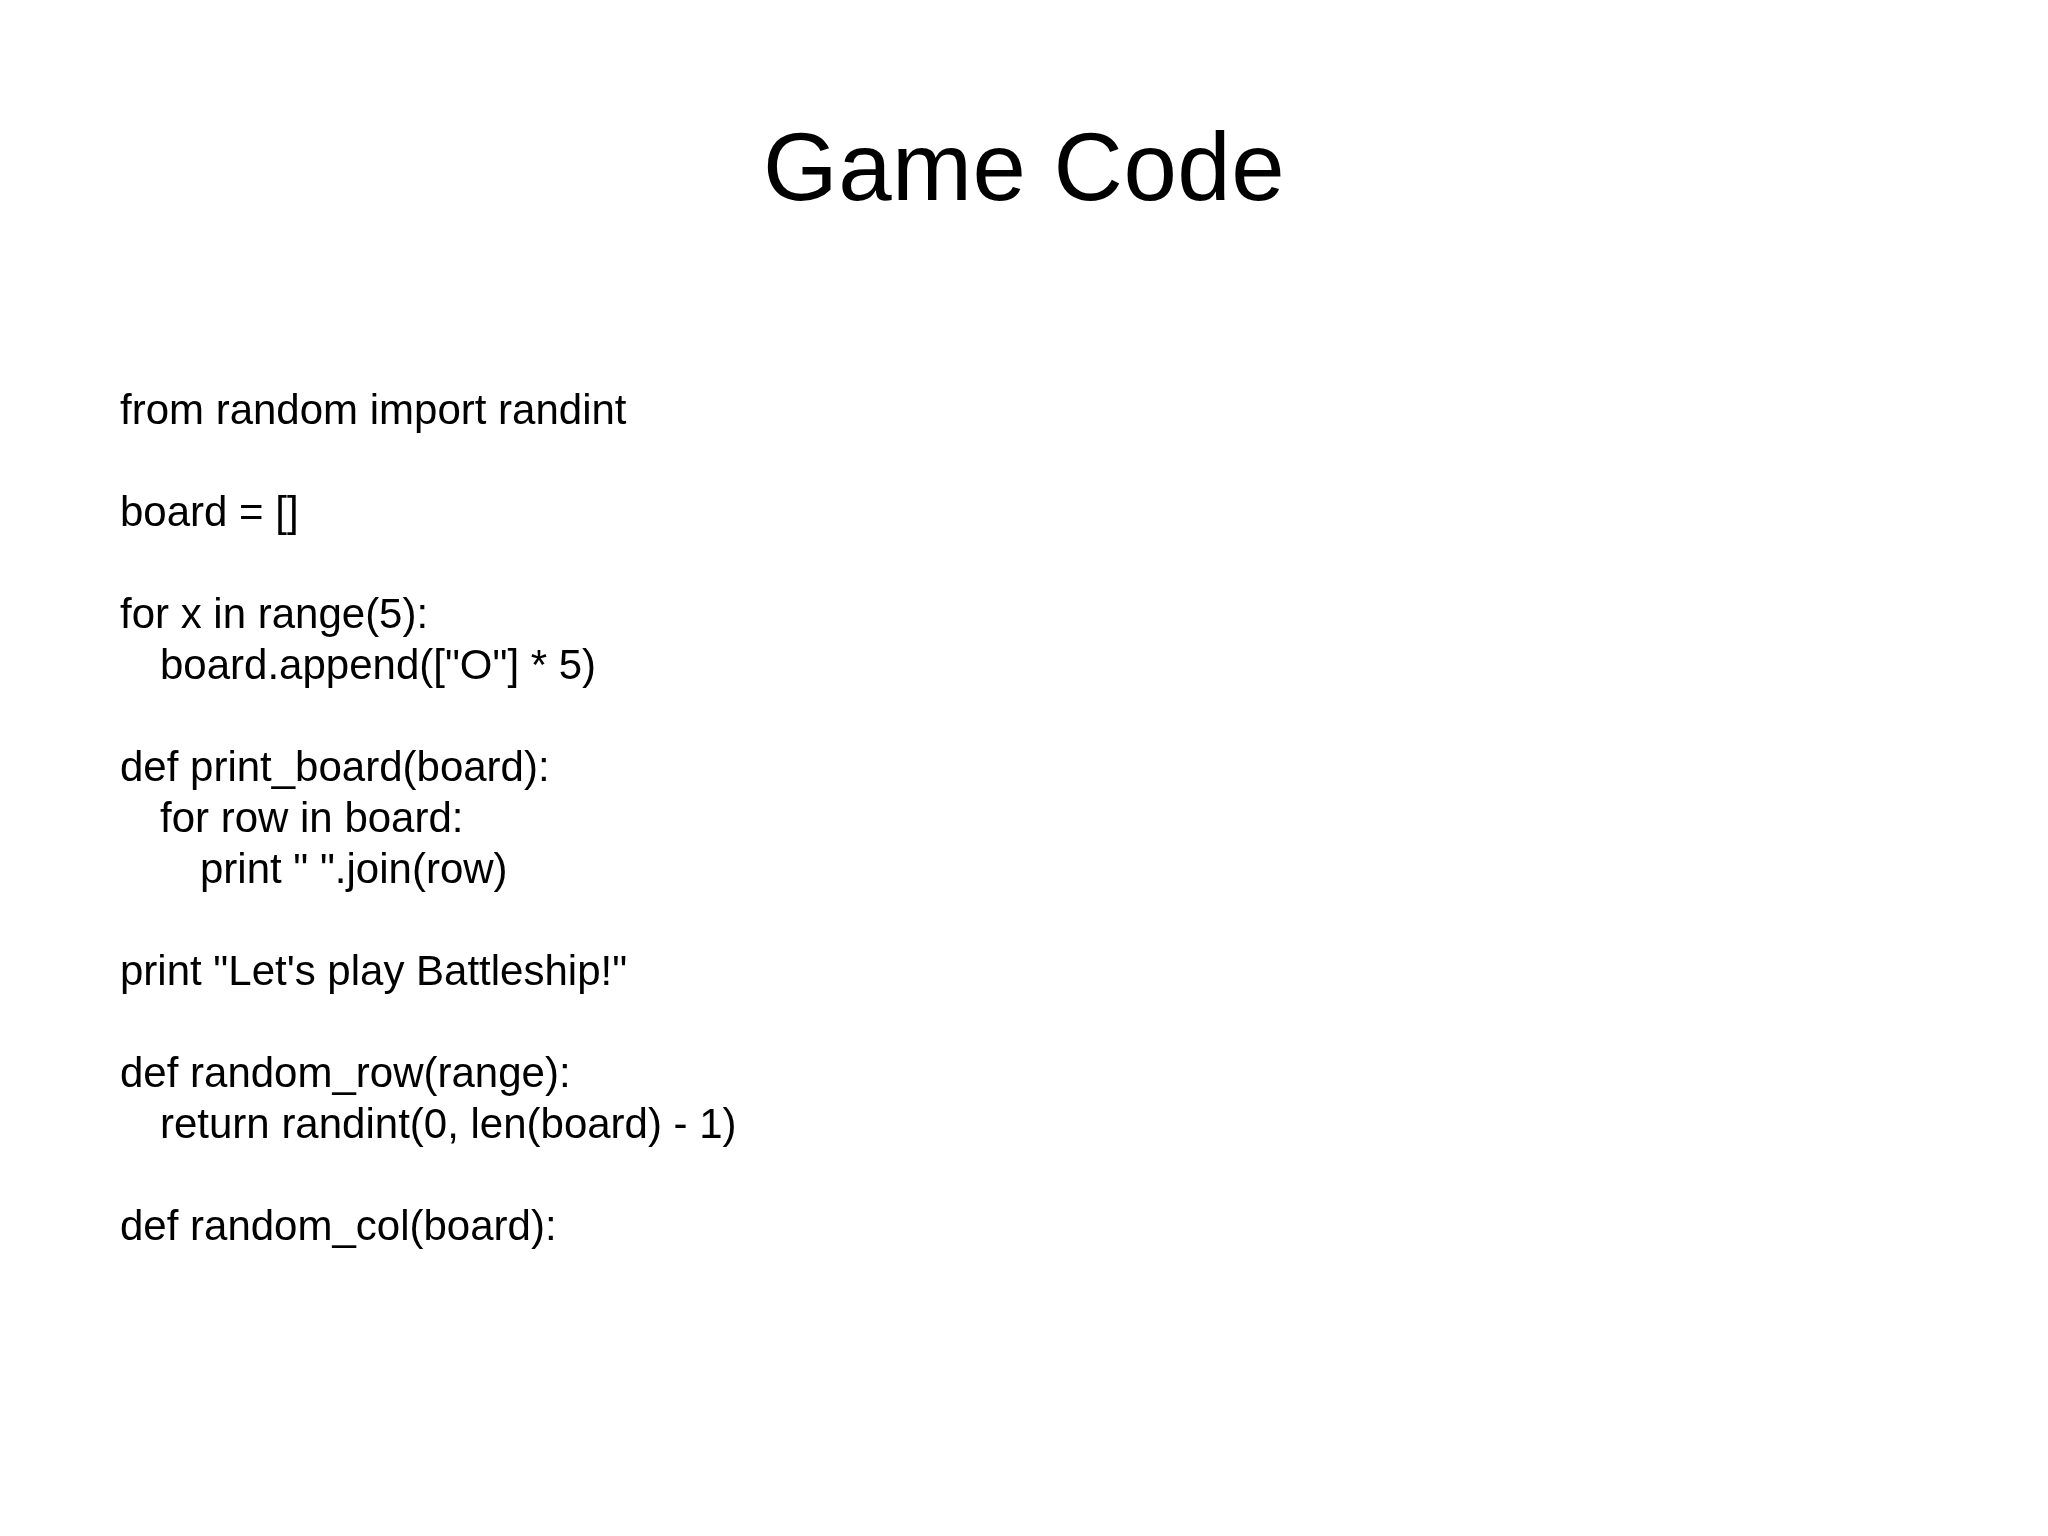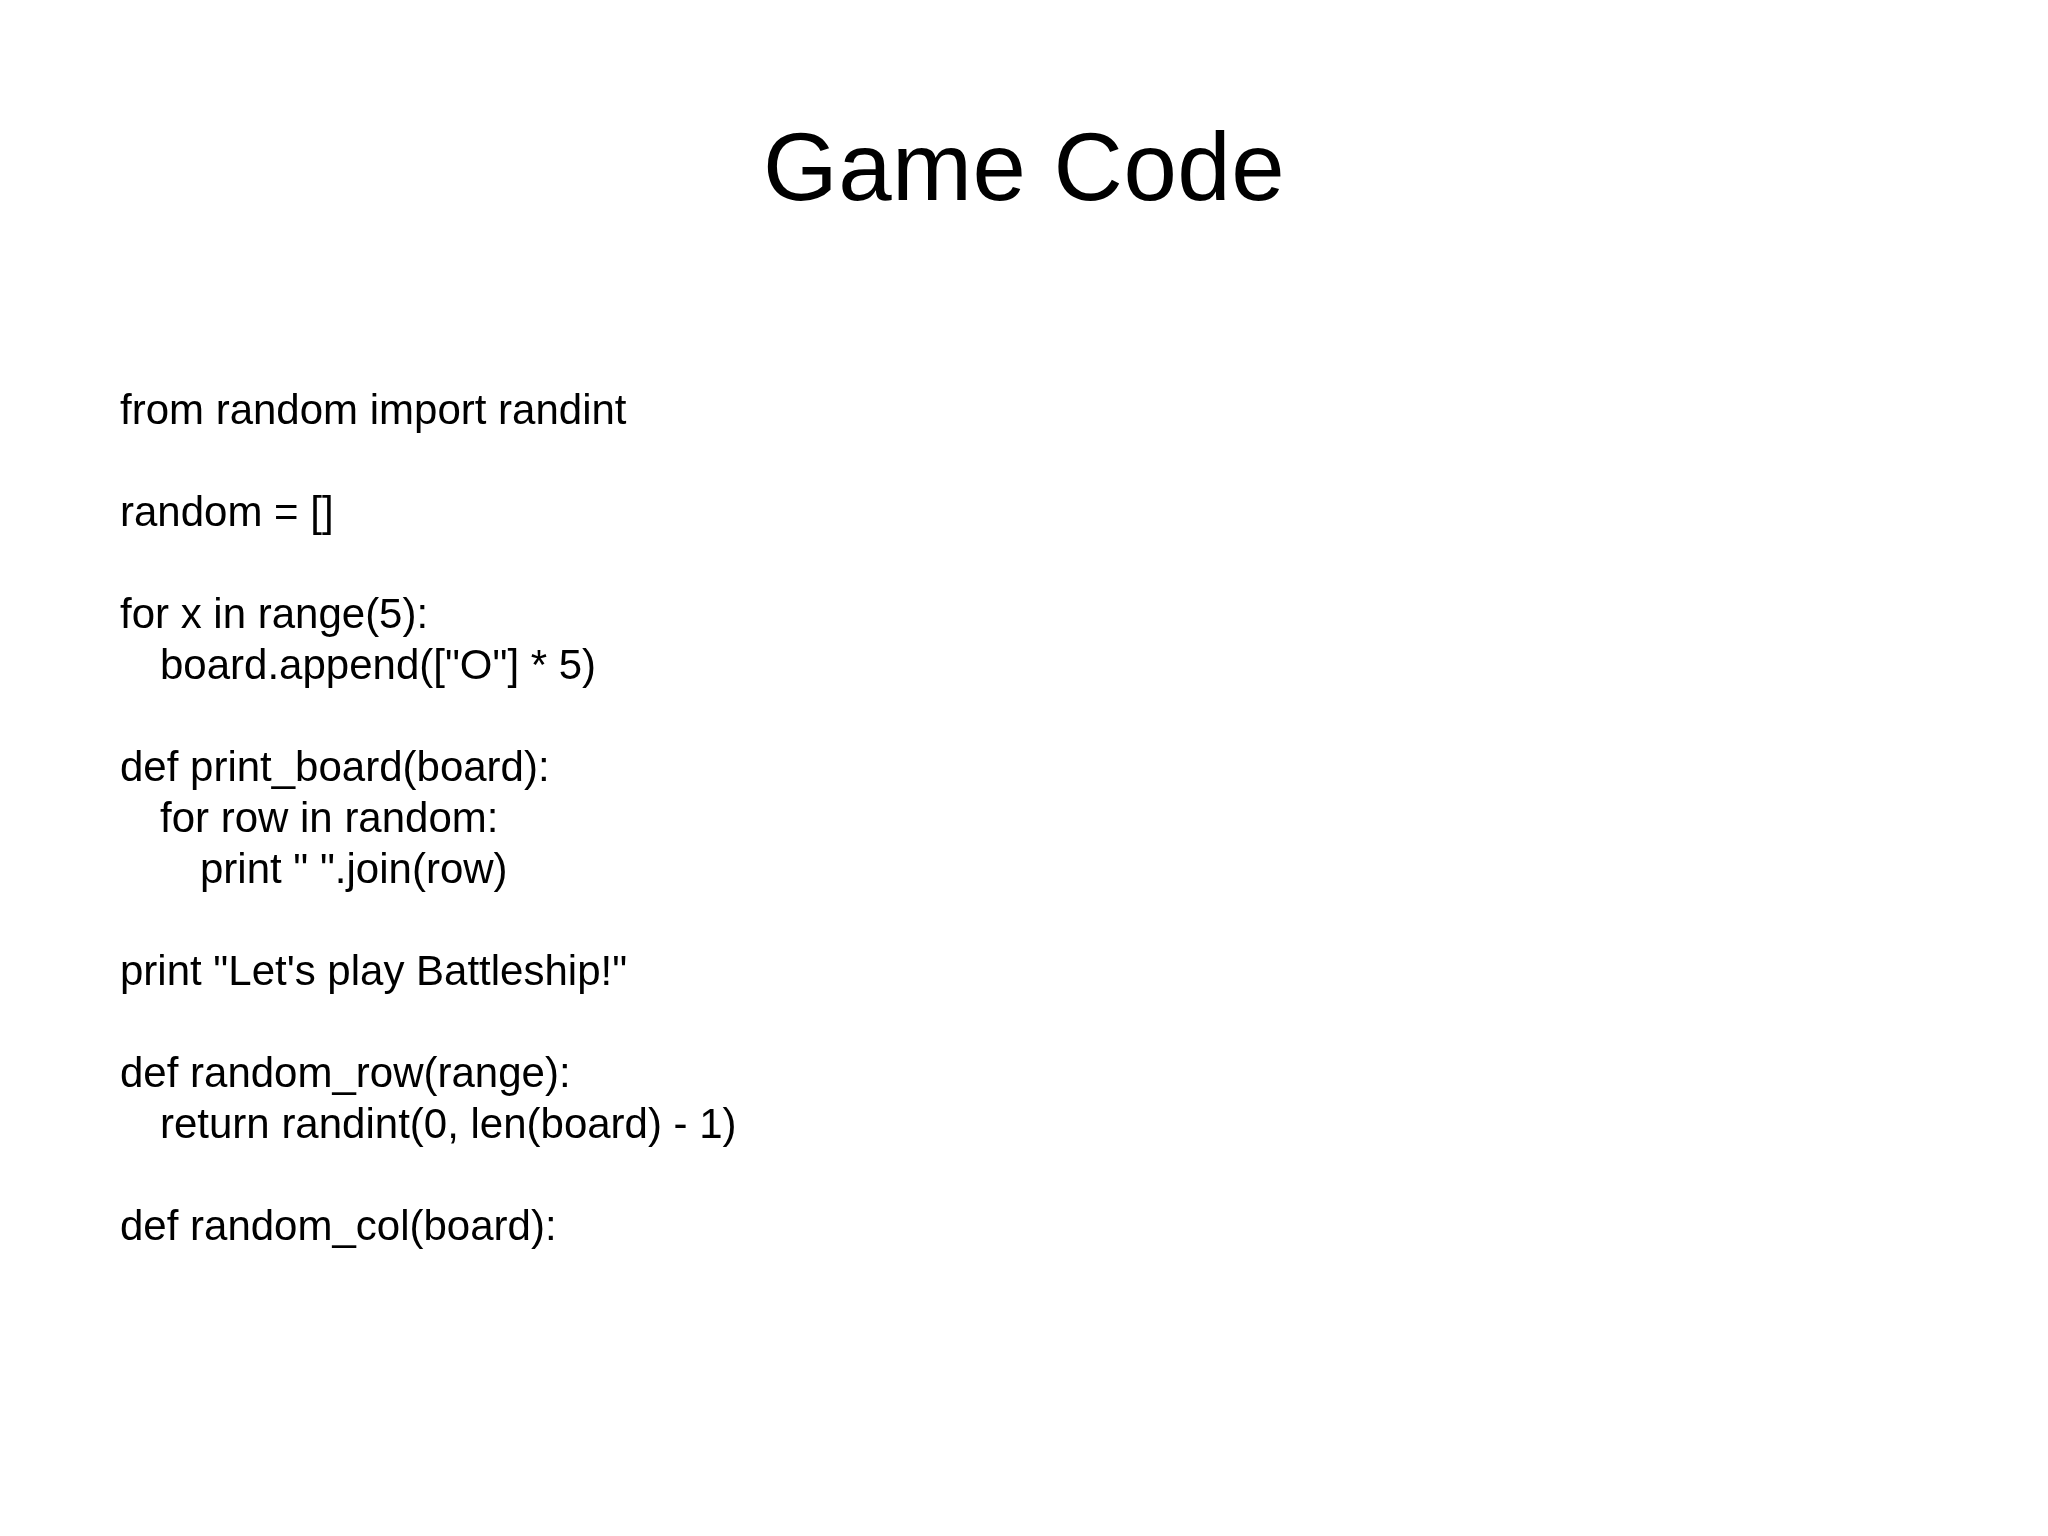--- a/index.html
+++ b/index.html
@@ -68,27 +68,27 @@
 </head>
 <body>
 
 <div class="slide">
 
   <div class="slide-title">Game Code</div>
 
   <div class="code-body">
       <div class="code-line indent-0">from random import randint</div>
       <div class="code-line indent-0 blank">&nbsp;</div>
-      <div class="code-line indent-0">random = []</div>
+      <div class="code-line indent-0">board = []</div>
       <div class="code-line indent-0 blank">&nbsp;</div>
       <div class="code-line indent-0">for x in range(5):</div>
       <div class="code-line indent-1">board.append(["O"] * 5)</div>
       <div class="code-line indent-0 blank">&nbsp;</div>
       <div class="code-line indent-0">def print_board(board):</div>
-      <div class="code-line indent-1">for row in random:</div>
+      <div class="code-line indent-1">for row in board:</div>
       <div class="code-line indent-2">print " ".join(row)</div>
       <div class="code-line indent-0 blank">&nbsp;</div>
       <div class="code-line indent-0">print "Let's play Battleship!"</div>
       <div class="code-line indent-0 blank">&nbsp;</div>
       <div class="code-line indent-0">def random_row(range):</div>
       <div class="code-line indent-1">return randint(0, len(board) - 1)</div>
       <div class="code-line indent-0 blank">&nbsp;</div>
       <div class="code-line indent-0">def random_col(board):</div>
     </div>
 

